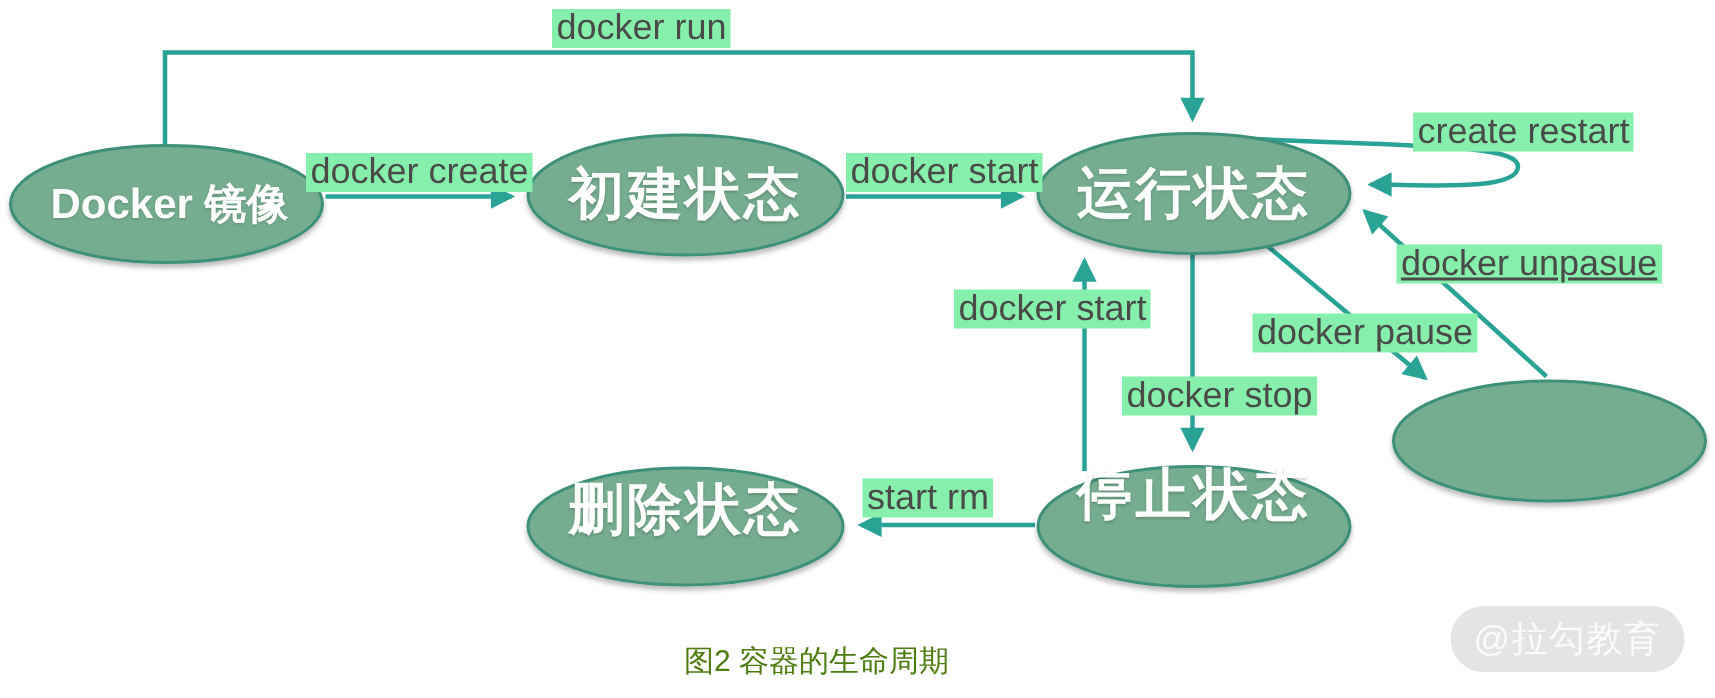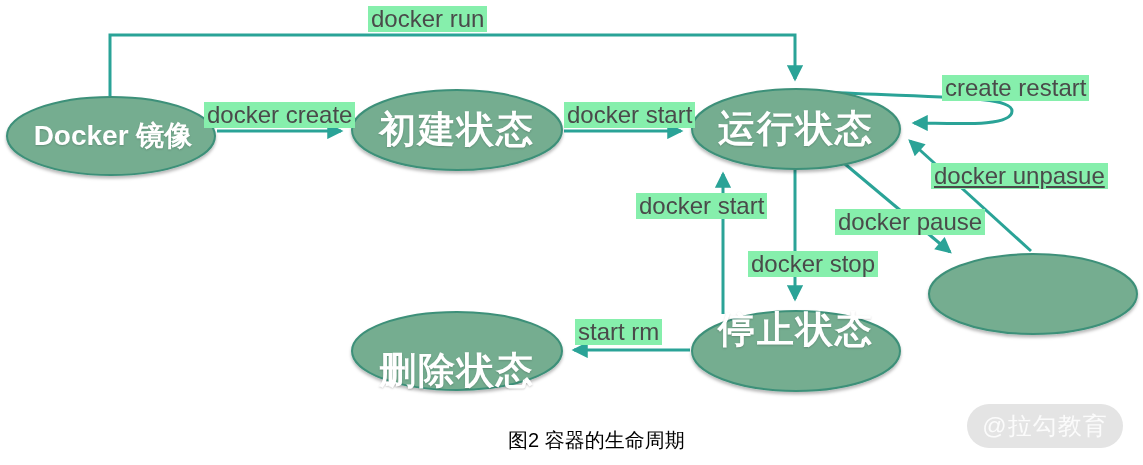--- a/index.html
+++ b/index.html
@@ -36,24 +36,24 @@
     font-weight: bold;
     text-align: center;
     white-space: nowrap;
     transform: translate(-50%, -50%);
     text-shadow: 0 1px 2px rgba(0,0,0,0.18);
   }
   .node-label.cjk { font-size: 37px; letter-spacing: 2px; }
   .node-label.mixed { font-size: 28px; letter-spacing: 0px; }
   .caption {
     position: absolute;
-    left: 508px;
+    left: 456px;
     top: 427px;
     font-size: 20px;
-    color: #000000;
+    color: #4d7c0f;
     white-space: nowrap;
   }
   .watermark {
     position: absolute;
     left: 967px;
     top: 404px;
     width: 156px;
     height: 44px;
     background: #e4e4e4;
     border-radius: 22px;
@@ -100,21 +100,21 @@
       <ellipse cx="1033" cy="294" rx="104" ry="40"></ellipse>
       <ellipse cx="796" cy="351" rx="104" ry="40"></ellipse>
       <ellipse cx="457" cy="351" rx="105" ry="39"></ellipse>
     </g>
   </svg>
 
   <div class="node-label mixed" style="left:97px; top:136px;margin-left:16px;">Docker 镜像</div>
   <div class="node-label cjk" style="left:457px; top:130px;">初建状态</div>
   <div class="node-label cjk" style="left:796px; top:129px;">运行状态</div>
   <div class="node-label cjk" style="left:796px; top:330px;">停止状态</div>
-  <div class="node-label cjk" style="left:457px; top:371px;text-align:right;">删除状态</div>
+  <div class="node-label cjk" style="left:457px; top:340px;text-align:right;">删除状态</div>
 
   <div class="edge-label" style="left:368px; top:6px;">docker run</div>
   <div class="edge-label" style="left:204px; top:102px;">docker create</div>
   <div class="edge-label" style="left:564px; top:102px;">docker start</div>
   <div class="edge-label" style="left:942px; top:75px;">create restart</div>
   <div class="edge-label" style="left:931px; top:163px;text-decoration:underline;">docker unpasue</div>
   <div class="edge-label" style="left:835px; top:209px;">docker pause</div>
   <div class="edge-label" style="left:748px; top:251px;">docker stop</div>
   <div class="edge-label" style="left:636px; top:193px;">docker start</div>
   <div class="edge-label" style="left:575px; top:319px;">start rm</div>

